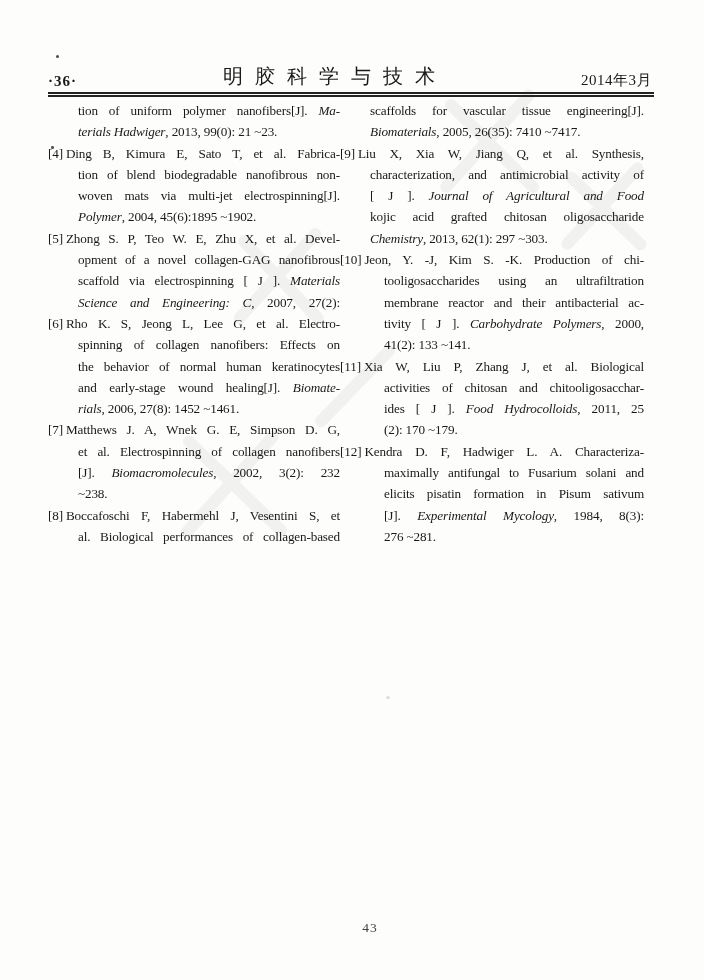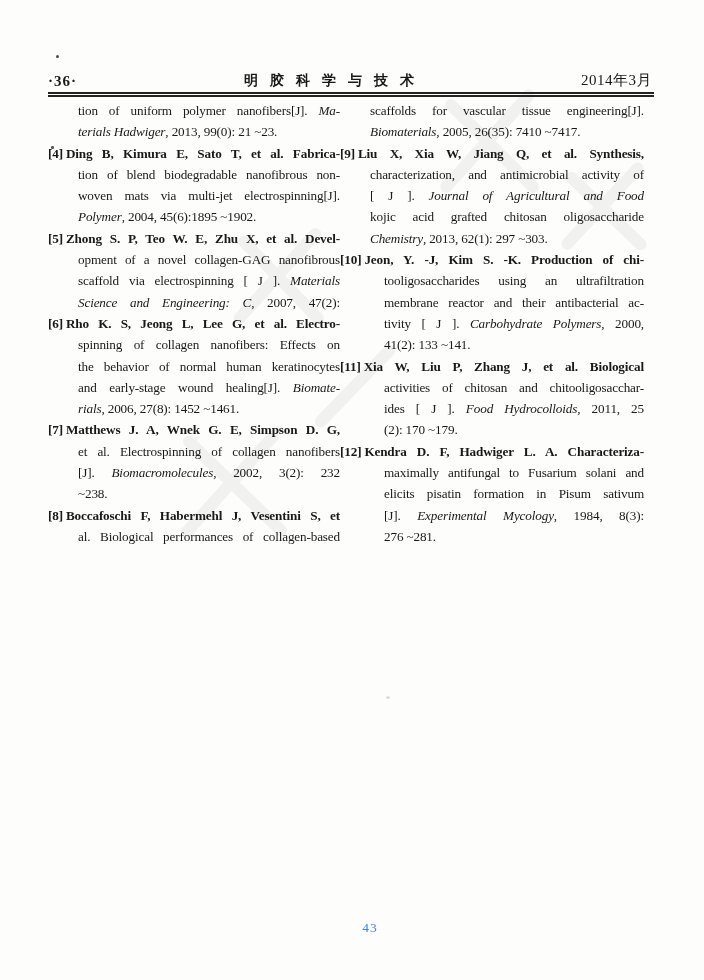--- a/index.html
+++ b/index.html
@@ -7,49 +7,49 @@
     position:relative;width:704px;height:980px;margin:0 auto;
     background:#fdfdfc;overflow:hidden;
     font-family:"Liberation Serif","DejaVu Serif",serif;color:#191919;
   }
   
   .header{
     position:absolute;top:64px;left:48px;right:52px;height:26px;
     display:flex;justify-content:space-between;align-items:flex-end;
   }
   .page-no{font-size:15px;font-weight:bold;letter-spacing:1px;}
-  .journal-title{font-size:14px;font-weight:bold;letter-spacing:12px;text-indent:12px;white-space:nowrap;}
+  .journal-title{font-size:20px;font-weight:normal;letter-spacing:12px;text-indent:12px;white-space:nowrap;}
   .issue-date{font-size:15px;letter-spacing:0.5px;}
   .double-rule{
     position:absolute;top:92px;left:48px;right:50px;height:1px;
     border-top:2px solid #232323;border-bottom:2px solid #232323;
   }
   
   .cols{position:absolute;top:100px;left:48px;width:604px;display:flex;}
   .col{position:relative;}
   .col.left{width:292px;}
   .col.right{width:304px;}
   .line{
     line-height:21.3px;height:21.3px;font-size:13.2px;letter-spacing:-0.15px;
     white-space:nowrap;overflow:visible;padding-left:30px;
   }
-  .line.first{padding-left:0;font-weight:bold;}
+  .line.first{padding-left:0;}
   .ref.hang-lg .line{padding-left:44px;}
   .ref.hang-lg .line.first{padding-left:0;}
   .line.j{text-align:justify;text-align-last:justify;}
   .it{font-style:italic;}
   .lab{margin-right:3px;}
   
   .watermark{position:absolute;inset:0;opacity:0.7;pointer-events:none;}
   .wm-bar{position:absolute;height:12px;border-radius:6px;background:#ededea;}
   
   .speck{position:absolute;border-radius:50%;}
   
   .footer{position:absolute;top:920px;left:0;right:0;text-align:center;
-    font-size:13.5px;color:#3b82f6;letter-spacing:1px;padding-left:36px;}
+    font-size:13.5px;color:#404040;letter-spacing:1px;padding-left:36px;}
 </style>
 </head>
 <body>
 
 <div class="page">
 
   <div class="watermark">
     <div class="wm-bar" style="left:160px;top:478px;width:140px;transform:rotate(-48deg);"></div>
     <div class="wm-bar" style="left:165px;top:480px;width:140px;transform:rotate(44deg);"></div>
     <div class="wm-bar" style="left:215px;top:270px;width:125px;transform:rotate(-48deg);"></div>
@@ -77,21 +77,21 @@
         <div class="ref hang-sm">
           <div class="line j first"><span class="lab">[4]</span><span>Ding B, Kimura E, Sato T, et al. Fabrica-</span></div>
           <div class="line j"><span>tion of blend biodegradable nanofibrous non-</span></div>
           <div class="line j"><span>woven mats via multi-jet electrospinning[J].</span></div>
           <div class="line"><span class="it">Polymer</span><span>, 2004, 45(6):1895 ~1902.</span></div>
         </div>
         <div class="ref hang-sm">
           <div class="line j first"><span class="lab">[5]</span><span>Zhong S. P, Teo W. E, Zhu X, et al. Devel-</span></div>
           <div class="line j"><span>opment of a novel collagen-GAG nanofibrous</span></div>
           <div class="line j"><span>scaffold via electrospinning [ J ]. </span><span class="it">Materials</span></div>
-          <div class="line j"><span class="it">Science and Engineering: C</span><span>, 2007, 47(2):</span></div>
+          <div class="line j"><span class="it">Science and Engineering: C</span><span>, 2007, 27(2):</span></div>
         </div>
         <div class="ref hang-sm">
           <div class="line j first"><span class="lab">[6]</span><span>Rho K. S, Jeong L, Lee G, et al. Electro-</span></div>
           <div class="line j"><span>spinning of collagen nanofibers: Effects on</span></div>
           <div class="line j"><span>the behavior of normal human keratinocytes</span></div>
           <div class="line j"><span>and early-stage wound healing[J]. </span><span class="it">Biomate-</span></div>
           <div class="line"><span class="it">rials</span><span>, 2006, 27(8): 1452 ~1461.</span></div>
         </div>
         <div class="ref hang-sm">
           <div class="line j first"><span class="lab">[7]</span><span>Matthews J. A, Wnek G. E, Simpson D. G,</span></div>

